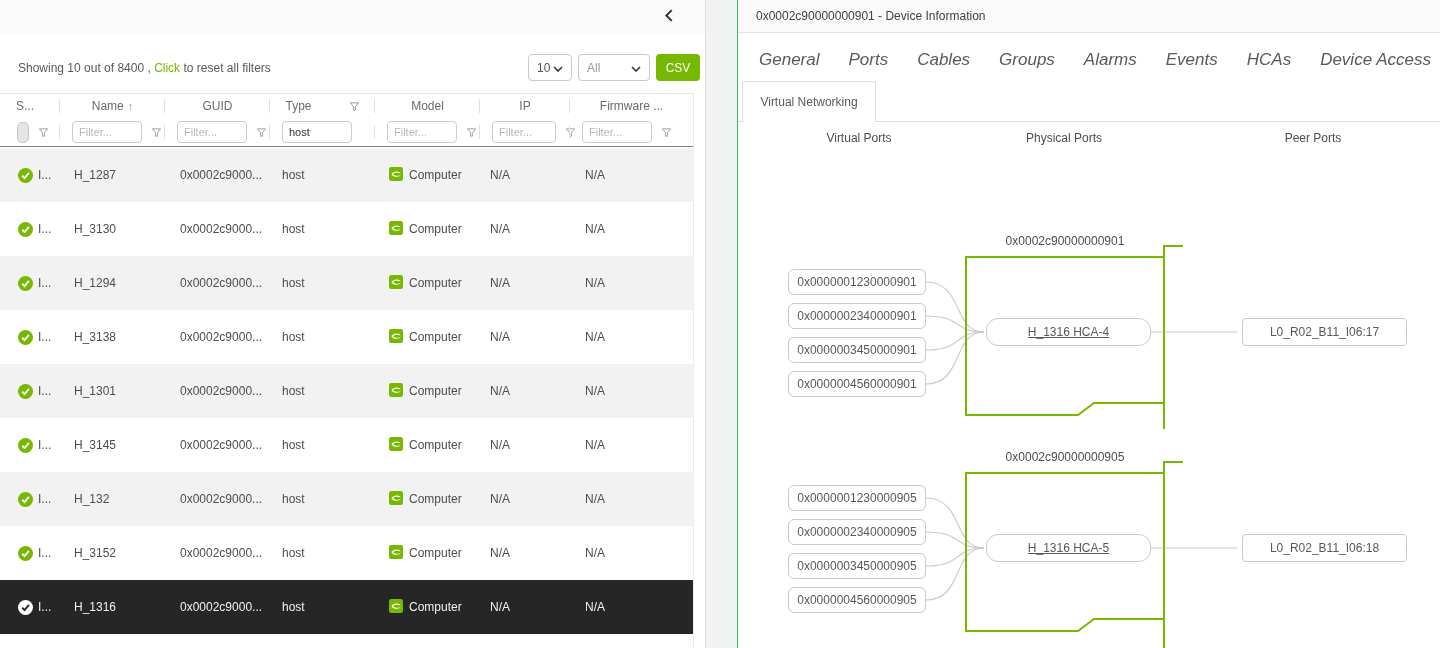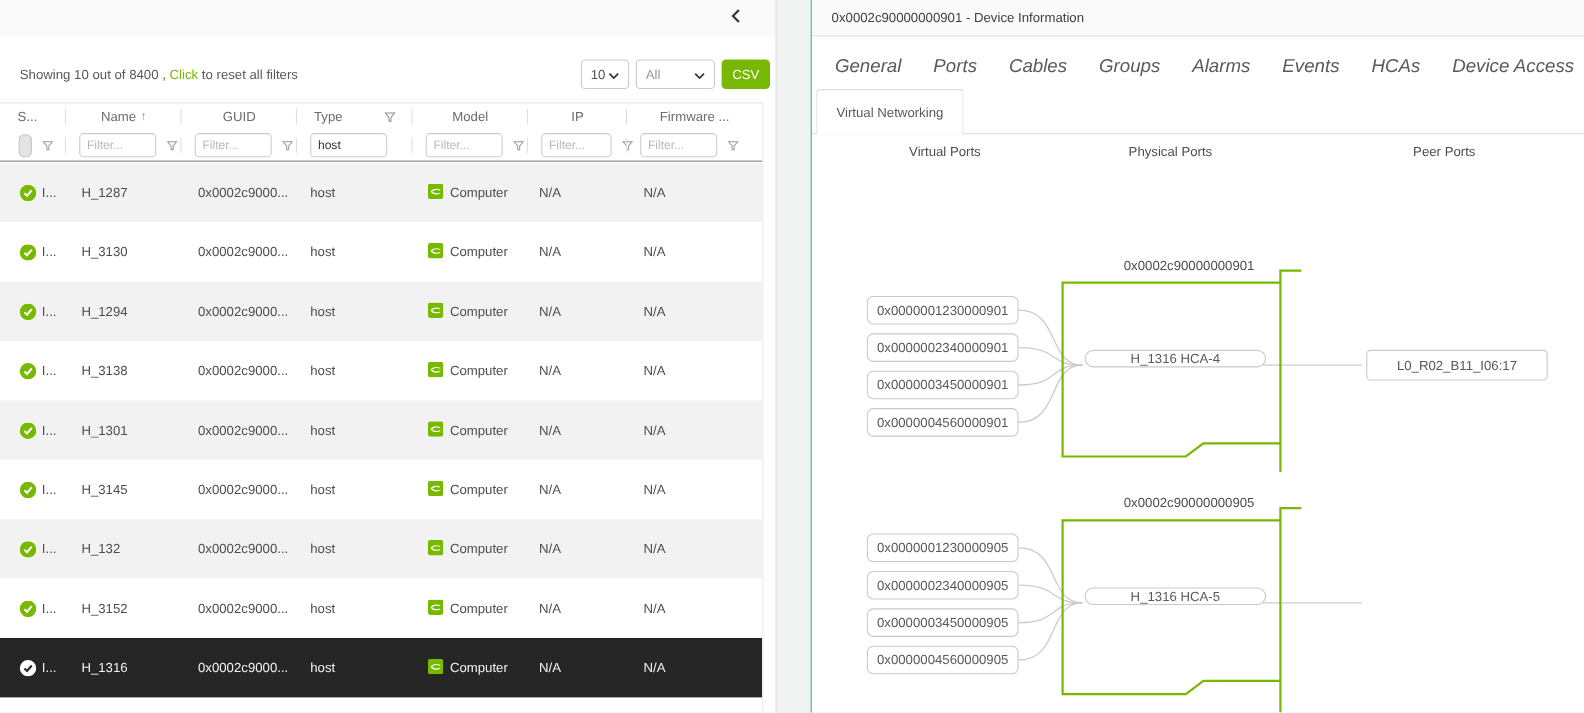--- a/index.html
+++ b/index.html
@@ -72,23 +72,23 @@
   .dh-virtual{left:41px;}
   .dh-physical{left:246px;}
   .dh-peer{left:495px;}
 
   .dsvg{position:absolute;left:0;top:0;width:703px;height:648px;z-index:1;pointer-events:none;}
   .gline{stroke:#76b900;stroke-width:2;fill:none;}
   .cline{stroke:#cccccc;stroke-width:1.2;fill:none;}
 
   .node{position:absolute;background:#fff;border:1px solid #c9c9c9;display:flex;align-items:center;justify-content:center;font-size:12px;color:#595959;z-index:2;box-sizing:border-box;white-space:nowrap;cursor:pointer;}
   .vport{left:50px;width:138px;height:26px;border-radius:6px;}
-  .pport{width:165px;height:16px;border-radius:12px;left:248px;}
+  .pport{width:165px;height:28px;border-radius:12px;left:248px;text-decoration:underline;}
   .peer{width:165px;height:28px;border-radius:4px;left:504px;}
-  .gtitle{position:absolute;left:243px;width:200px;text-align:center;font-size:12px;color:#4d4d4d;z-index:2;}
+  .gtitle{position:absolute;left:227px;width:200px;text-align:center;font-size:12px;color:#4d4d4d;z-index:2;}
 </style>
 </head>
 <body>
 
 <div class="app">
 
   <div class="left-panel">
 
     <div class="lp-bar">
       <div class="collapse-btn">
@@ -487,15 +487,16 @@
     <div class="node vport" style="top:371px">0x0000004560000901</div>
     <div class="node pport" style="top:318px">H_1316 HCA-4</div>
     <div class="node peer" style="top:318px">L0_R02_B11_I06:17</div>
 
     <div class="gtitle" style="top:450px">0x0002c90000000905</div>
     <div class="node vport" style="top:485px">0x0000001230000905</div>
     <div class="node vport" style="top:519px">0x0000002340000905</div>
     <div class="node vport" style="top:553px">0x0000003450000905</div>
     <div class="node vport" style="top:587px">0x0000004560000905</div>
     <div class="node pport" style="top:534px">H_1316 HCA-5</div>
+    <div class="node peer" style="top:534px">L0_R02_B11_I06:18</div>
 
   </div>
 </div>
 
 </body></html>

